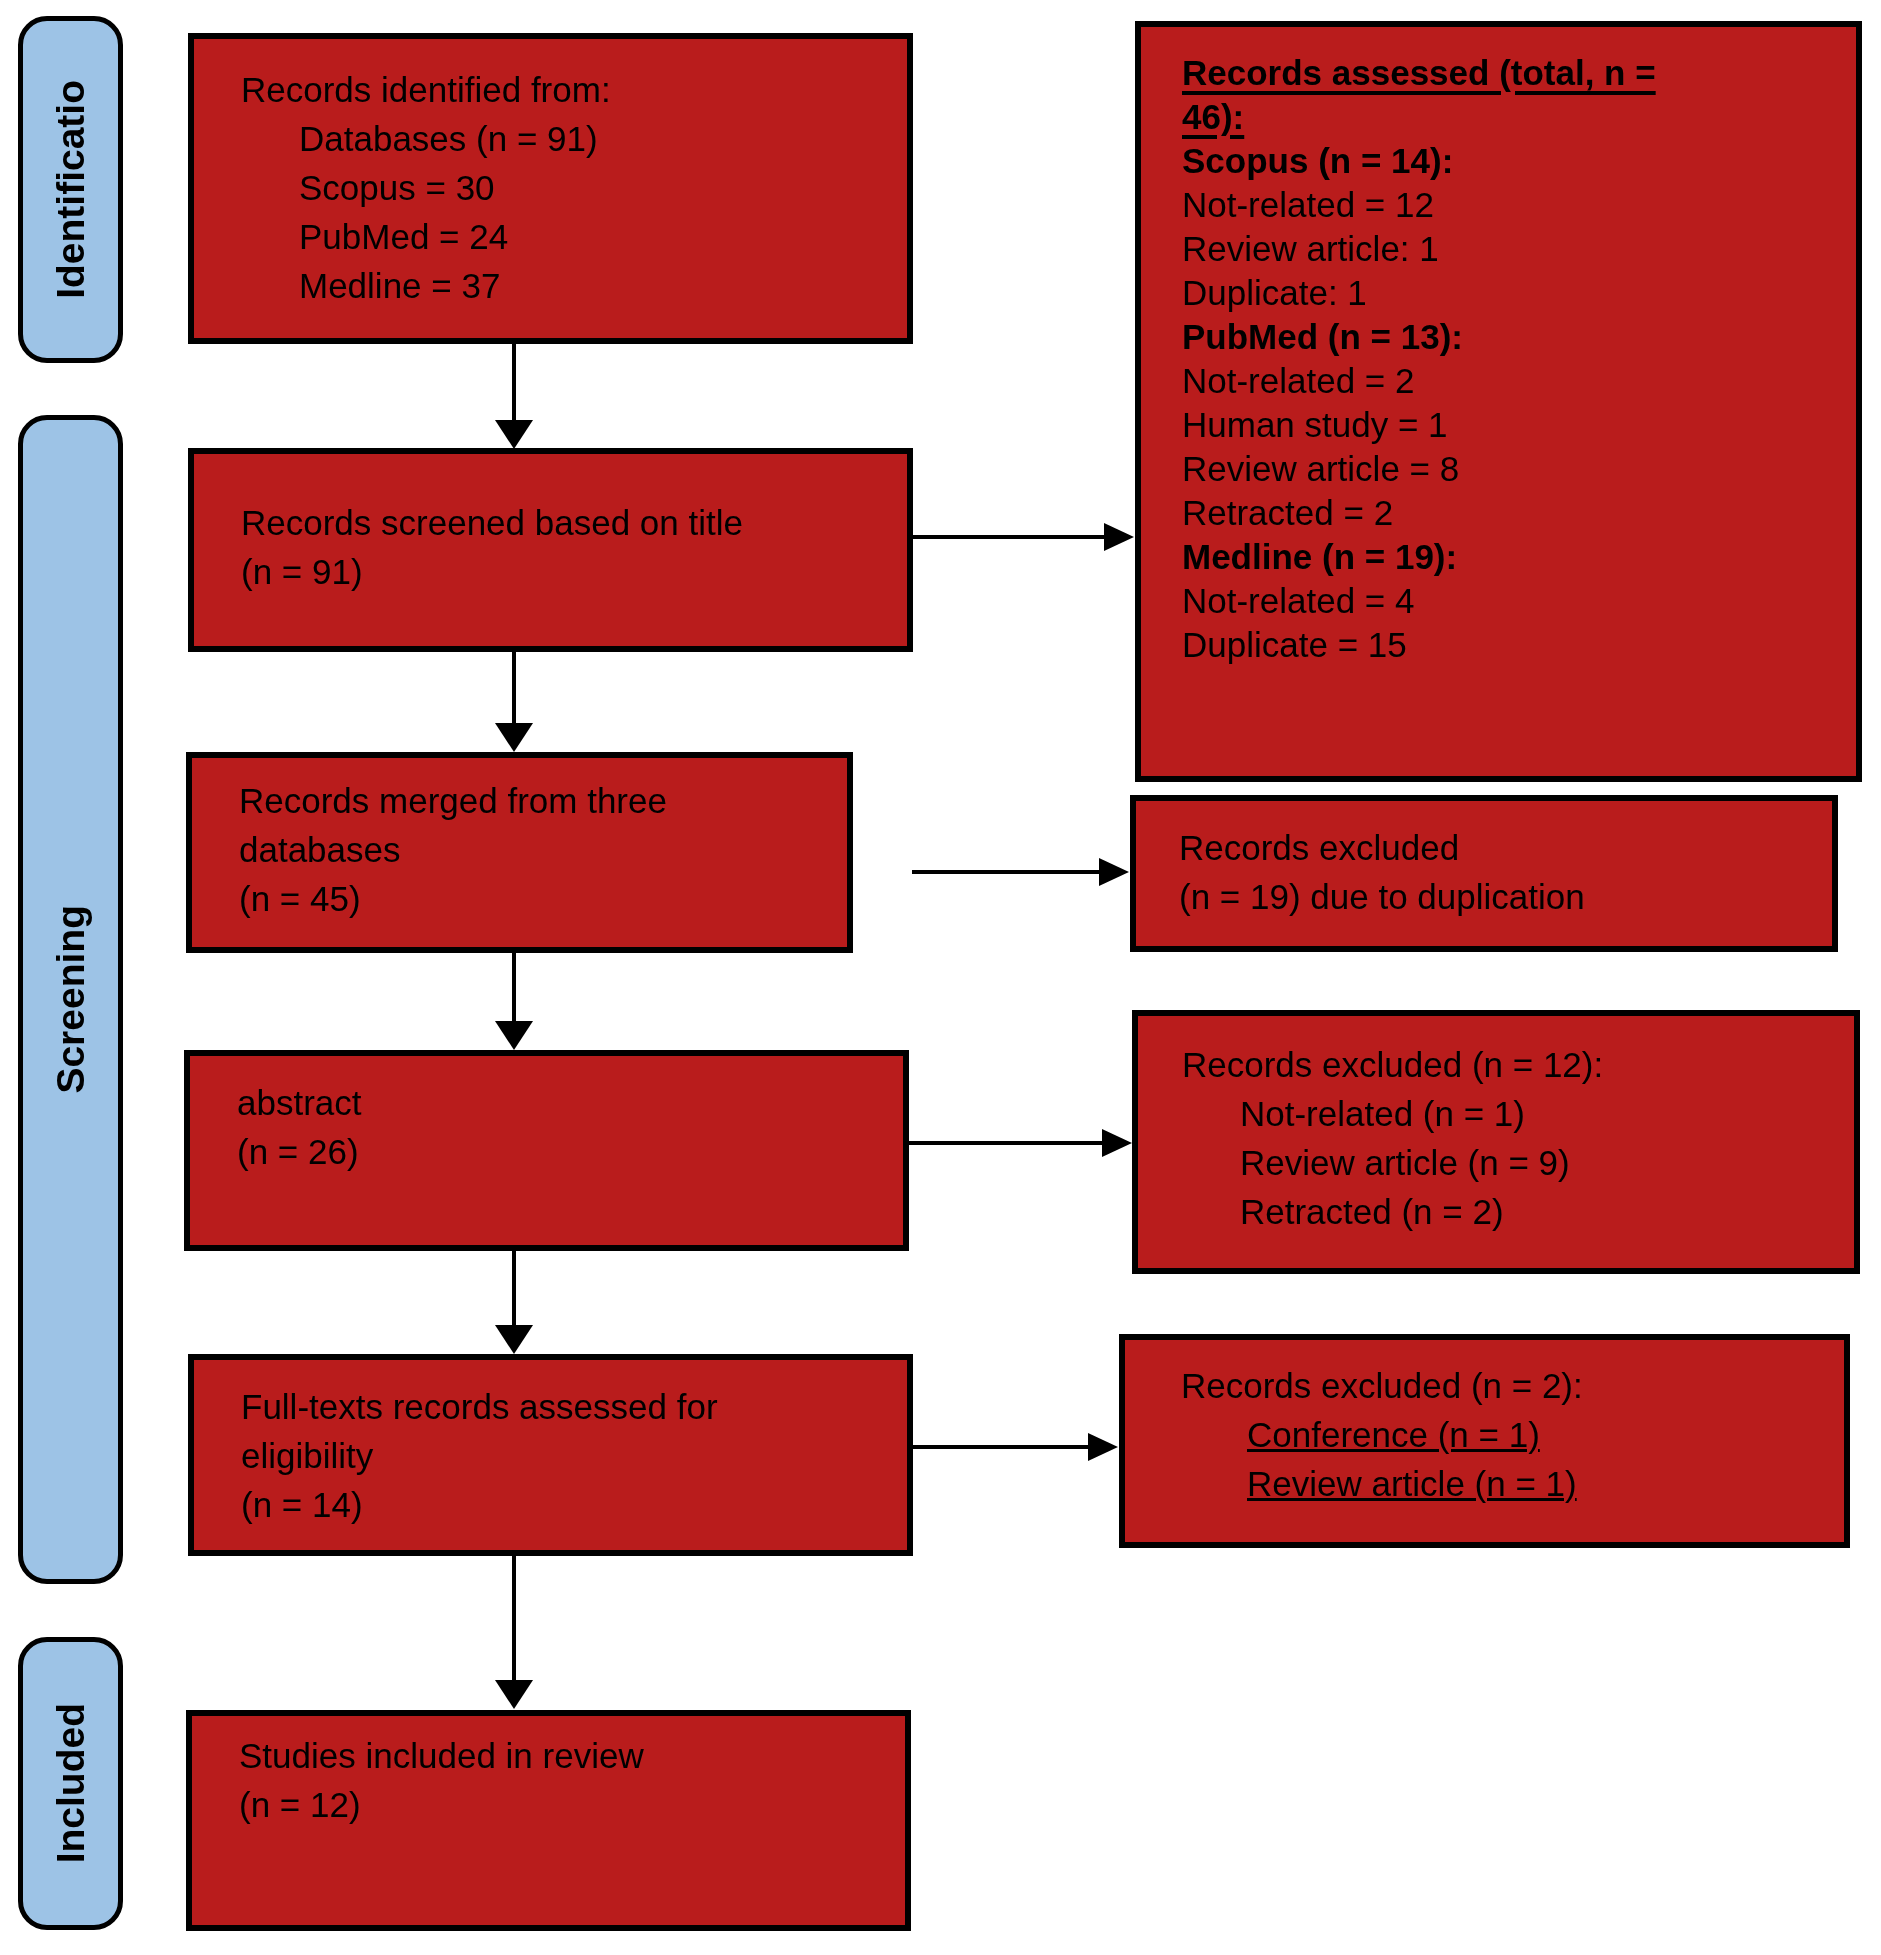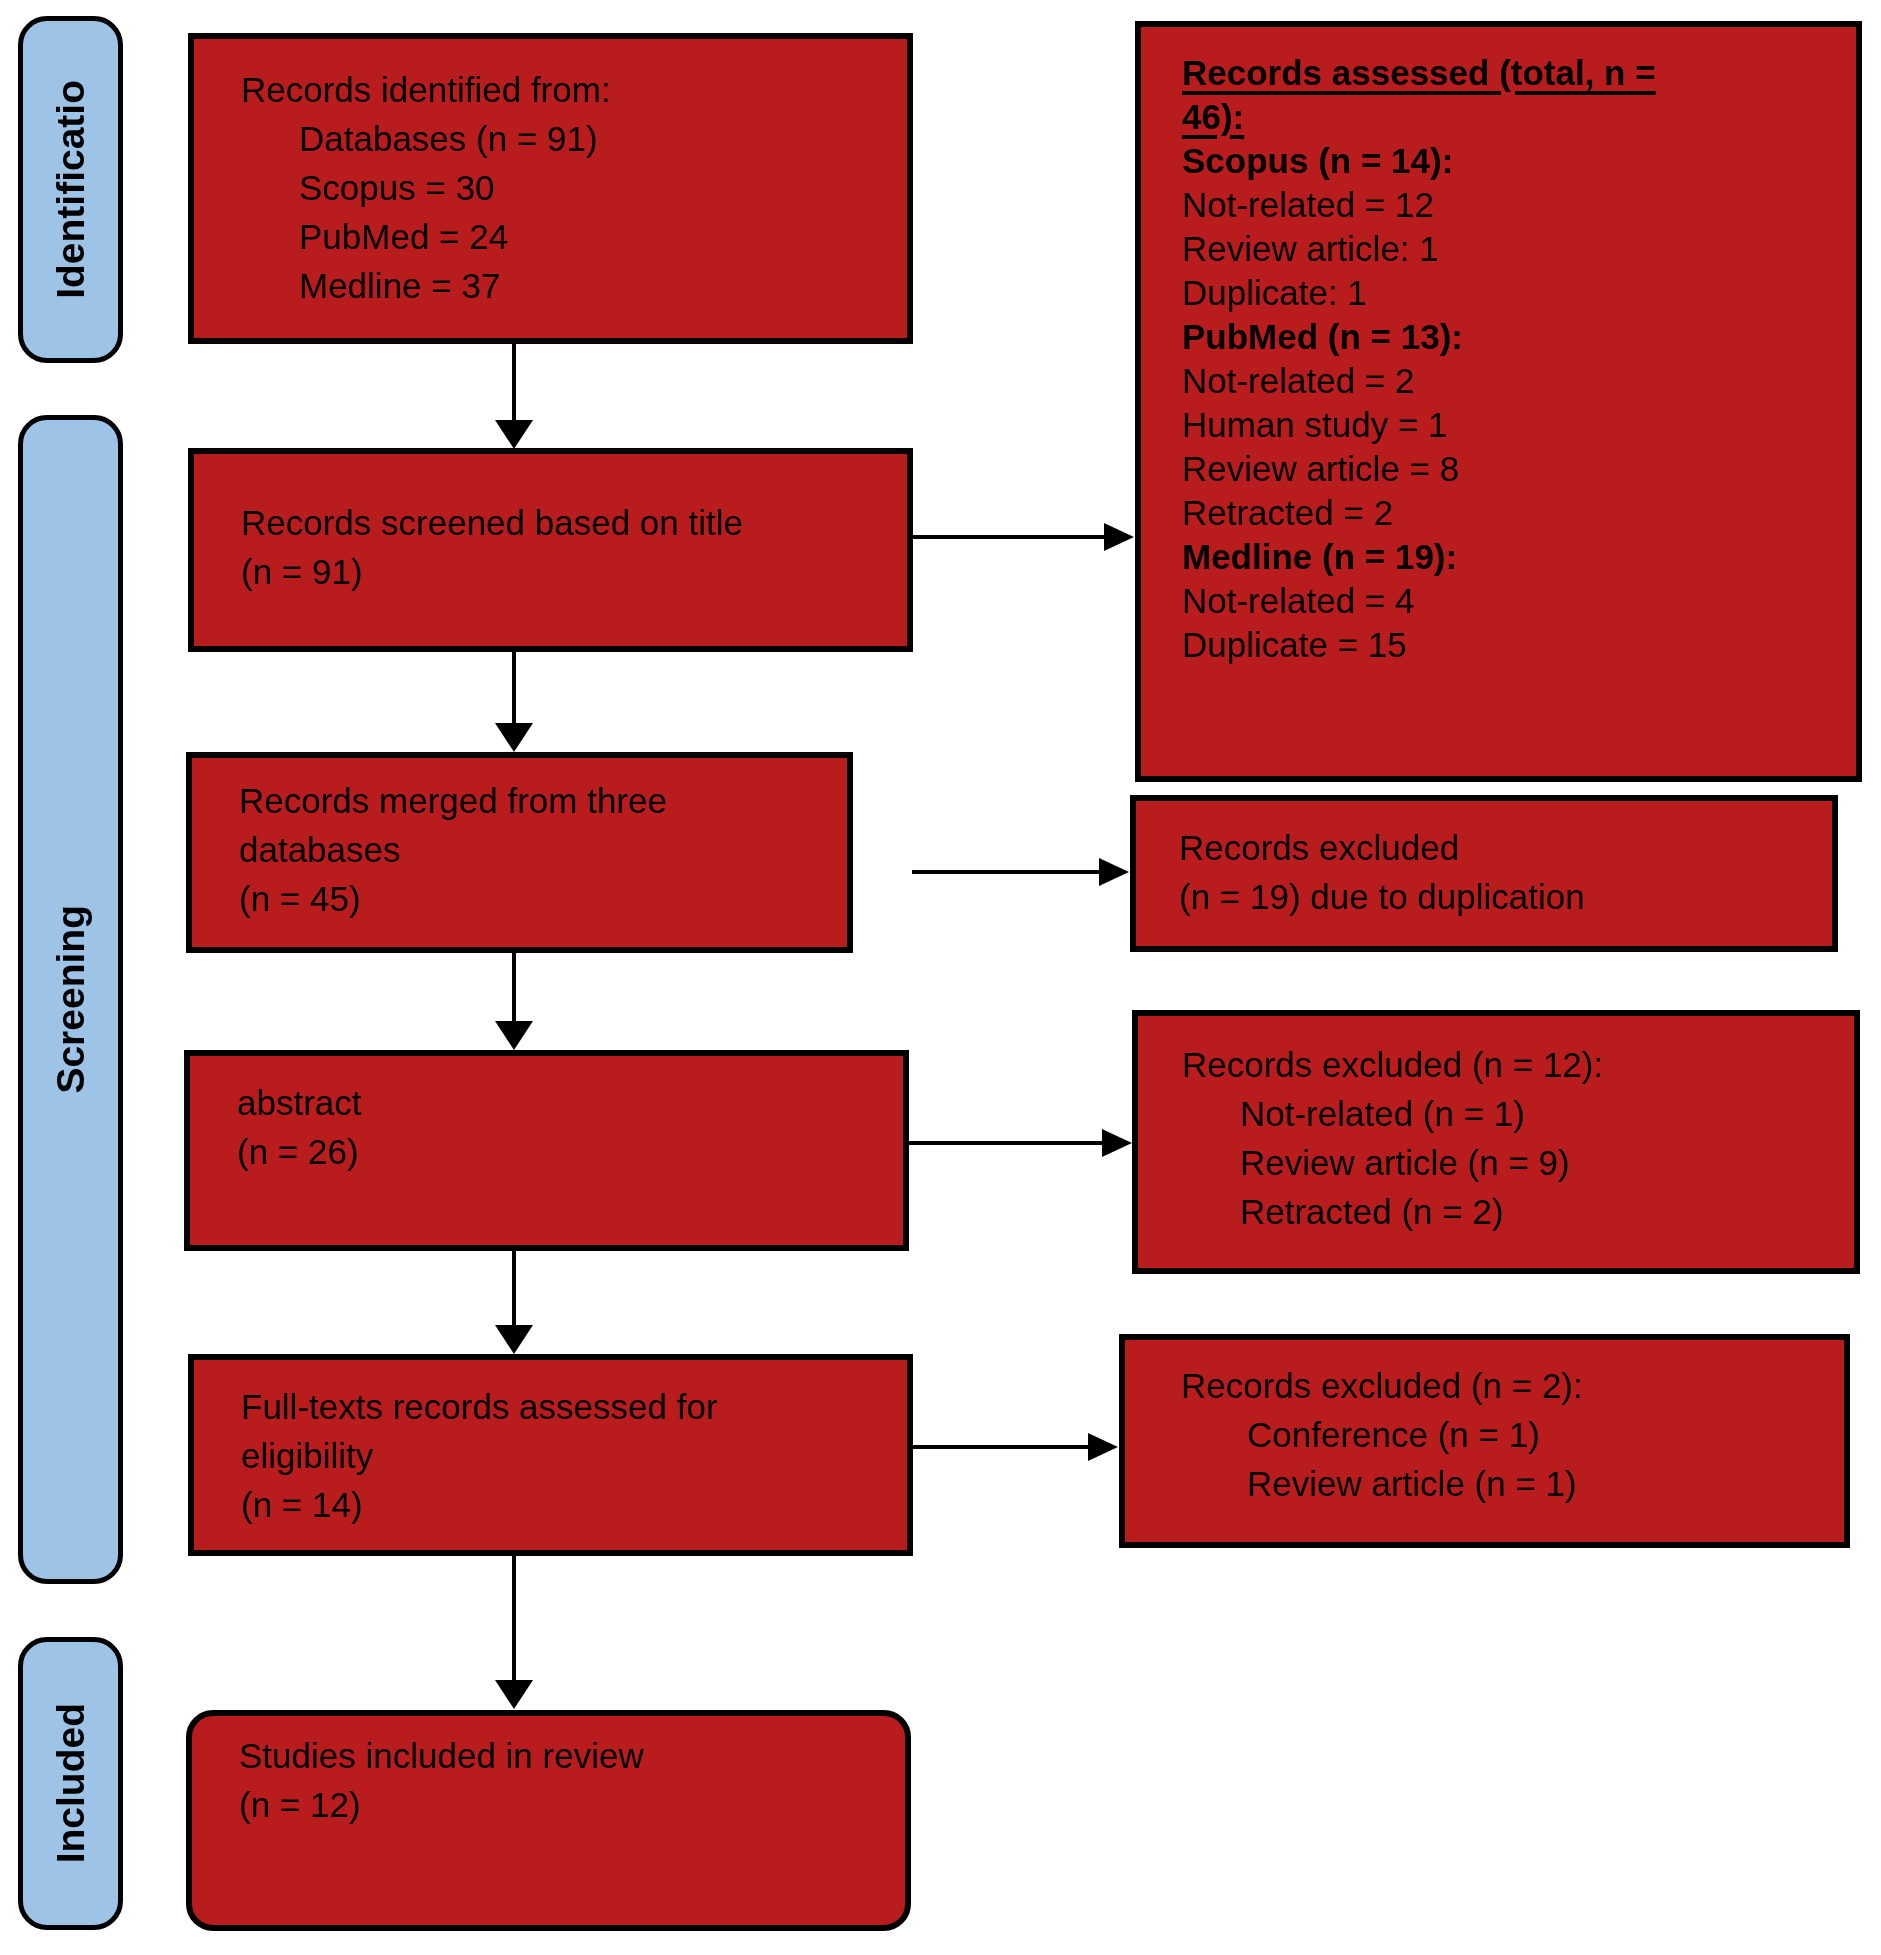--- a/index.html
+++ b/index.html
@@ -40,34 +40,34 @@
   .box {
     position: absolute;
     background: #b91c1c;
     border: 6px solid #000;
     box-sizing: border-box;
     font-size: 35px;
     line-height: 49px;
   }
   .box .line { white-space: nowrap; }
   .box .line.indent  { padding-left: 58px; }
-  .box .line.indent2 { padding-left: 66px; }
+  .box .line.indent2 { padding-left: 66px; text-decoration: underline; }
   .box .line.bold { font-weight: bold; }
   .box .line.underline {
     text-decoration: underline;
     text-decoration-thickness: 3.6px;
     text-underline-offset: 5.5px;
   }
 
   #box-identified        { left: 188px; top: 33px;   width: 725px; height: 311px; padding: 25.5px 9px 0 47px; }
   #box-screened-title    { left: 188px; top: 448px;  width: 725px; height: 204px; padding: 44px 9px 0 47px; }
   #box-merged            { left: 186px; top: 752px; width: 667px; height: 201px; padding: 18px 9px 0 47px; }
   #box-screened-abstract { left: 184px; top: 1050px; width: 725px; height: 201px; padding: 22px 9px 0 47px; }
   #box-fulltext          { left: 188px; top: 1354px; width: 725px; height: 202px; padding: 22px 9px 0 47px; }
-  #box-included          { left: 186px; top: 1710px; width: 725px; height: 221px; padding: 14.6px 9px 0 47px; border-radius: 27px; }
+  #box-included          { left: 186px; top: 1710px; width: 725px; height: 221px; padding: 14.6px 9px 0 47px; }
 
   #box-excluded-total       { left: 1135px; top: 21px;   width: 727px; height: 761px; padding: 24px 9px 0 41px; line-height: 44px; }
   #box-excluded-duplication { left: 1130px; top: 795px; width: 708px; height: 157px;  padding: 22px 9px 0 43px; }
   #box-excluded-abstract    { left: 1132px; top: 1010px; width: 728px; height: 264px;  padding: 24px 9px 0 44px; }
   #box-excluded-fulltext    { left: 1119px; top: 1334px; width: 731px; height: 214px;  padding: 20.7px 9px 0 56px; }
 
   
   .vline { position: absolute; width: 4.3px; background: #000; }
   .hline { position: absolute; height: 4.3px; background: #000; }
   .arrow-down {

